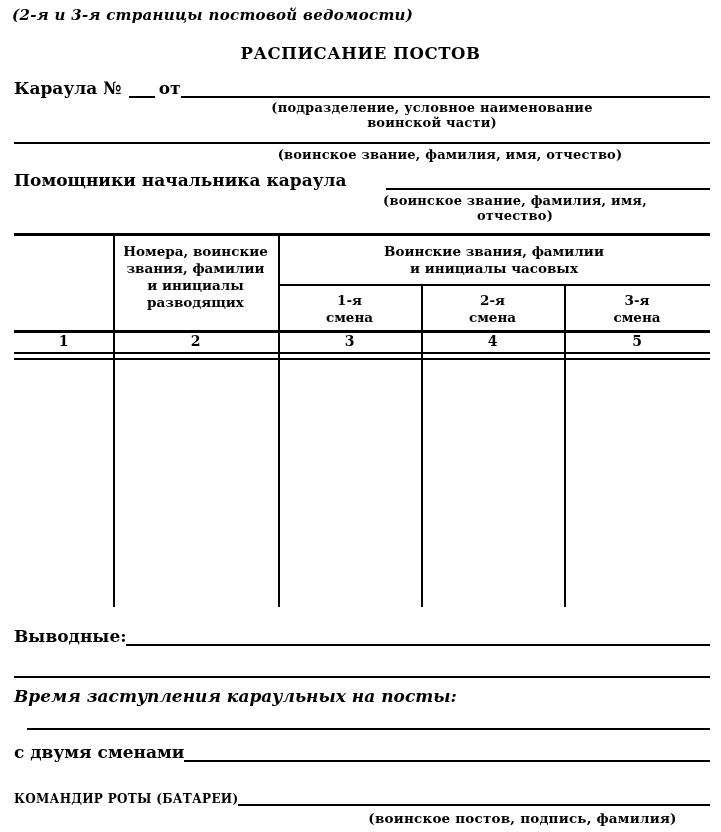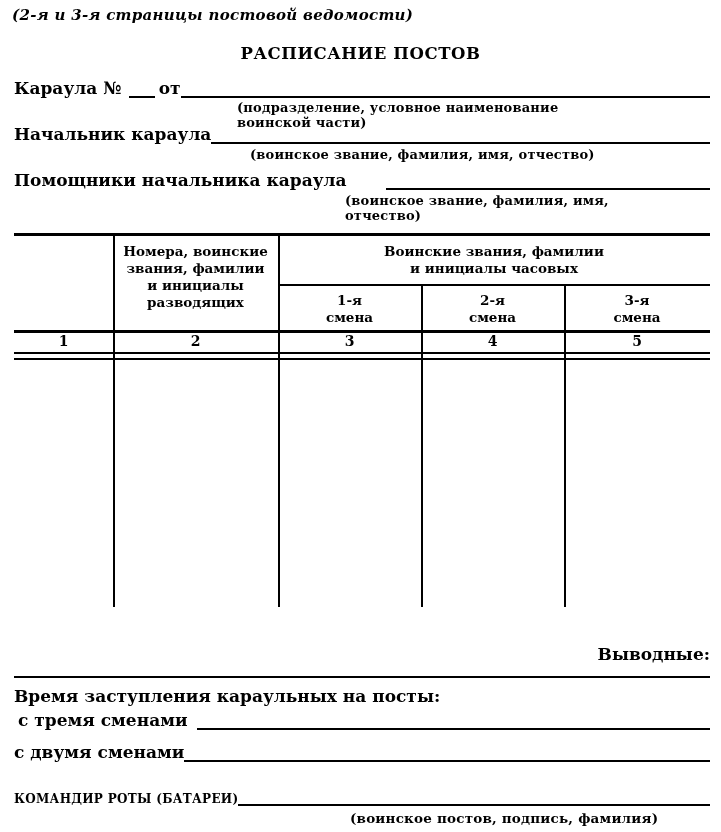--- a/index.html
+++ b/index.html
@@ -14,51 +14,50 @@
 
   
   .subtitle { left:12px; top:6px; font-size:15px; font-style:italic; letter-spacing:0.3px; }
   .title { left:0; top:44px; width:721px; text-align:center; font-size:16.5px; letter-spacing:0.6px; }
 
   
   .field { display:flex; align-items:flex-end; height:20px; font-size:17px; }
   .field .lbl { white-space:nowrap; }
   .blank { flex:1; border-bottom:2px solid #000; min-height:1px; }
   .blank-short { width:26px; border-bottom:2px solid #000; margin:0 4px 0 7px; }
-  .caption { font-size:13px; text-align:left; letter-spacing:0.2px; }
+  .caption { font-size:13px; text-align:center; letter-spacing:0.2px; }
 
   
   .ptable { left:14px; top:233px; width:696px; height:374px; }
   .hline { position:absolute; background:#000; }
   .vline { position:absolute; background:#000; width:2px; }
   .cell { position:absolute; text-align:center; font-size:13.5px; line-height:17px; white-space:pre-line; }
   .numcell { position:absolute; text-align:center; font-size:14px; }
   .dblline { position:absolute; left:0; width:696px; height:4px;
              border-top:2px solid #000; border-bottom:2px solid #000; }
 
   
-  .time-heading { left:14px; top:686px; font-size:17px; }
+  .time-heading { left:14px; top:686px; font-size:17px;font-style:italic; }
   .commander .lbl { font-size:12px; letter-spacing:0.3px; }
 </style>
 </head>
 <body>
 
 <div class="abs subtitle">(2-я и 3-я страницы постовой ведомости)</div>
 <div class="abs title">РАСПИСАНИЕ ПОСТОВ</div>
 
 <div class="abs field" style="left:14px; top:78px; width:696px;">
   <span class="lbl">Караула №</span>
   <span class="blank-short"></span>
   <span class="lbl">от</span>
   <span class="blank"></span>
 </div>
 <div class="abs caption" style="left:237px; top:100px; width:390px;">(подразделение, условное наименование воинской части)</div>
 
 <div class="abs field" style="left:14px; top:124px; width:696px;">
-  <span class="lbl">Начальник караула</span>
   <span class="blank"></span>
 </div>
 <div class="abs caption" style="left:250px; top:147px; width:400px;">(воинское звание, фамилия, имя, отчество)</div>
 
 <div class="abs field" style="left:14px; top:170px; width:696px;gap:39px;">
   <span class="lbl">Помощники начальника караула</span>
   <span class="blank"></span>
 </div>
 <div class="abs caption" style="left:345px; top:193px; width:340px;">(воинское звание, фамилия, имя, отчество)</div>
 
@@ -89,33 +88,32 @@
 
   <div class="numcell" style="left:0; top:100px; width:99px;">1</div>
   <div class="numcell" style="left:99px; top:100px; width:165px;">2</div>
   <div class="numcell" style="left:264px; top:100px; width:143px;">3</div>
   <div class="numcell" style="left:407px; top:100px; width:143px;">4</div>
   <div class="numcell" style="left:550px; top:100px; width:146px;">5</div>
 
   <div style="position:absolute; left:0; top:125px; width:696px; height:249px;"></div>
 </div>
 
-<div class="abs field" style="left:14px; top:644px; width:696px;flex-direction:column;">
+<div class="abs field" style="left:14px; top:626px; width:696px;">
   <span class="lbl">Выводные:</span>
   <span class="blank"></span>
 </div>
 
 <div class="abs field" style="left:14px; top:658px; width:696px;">
   <span class="blank"></span>
 </div>
 
 <div class="abs time-heading">Время заступления караульных на посты:</div>
 
 <div class="abs field" style="left:18px; top:710px; width:692px;">
-  <span class="lbl">с тремя сменами</span>
   <span class="blank" style="margin-left:9px;"></span>
 </div>
 
 <div class="abs field" style="left:14px; top:742px; width:696px;">
   <span class="lbl">с двумя сменами</span>
   <span class="blank"></span>
 </div>
 
 <div class="abs field commander" style="left:14px; top:784px; width:696px; height:22px;">
   <span class="lbl">КОМАНДИР РОТЫ (БАТАРЕИ)</span>

